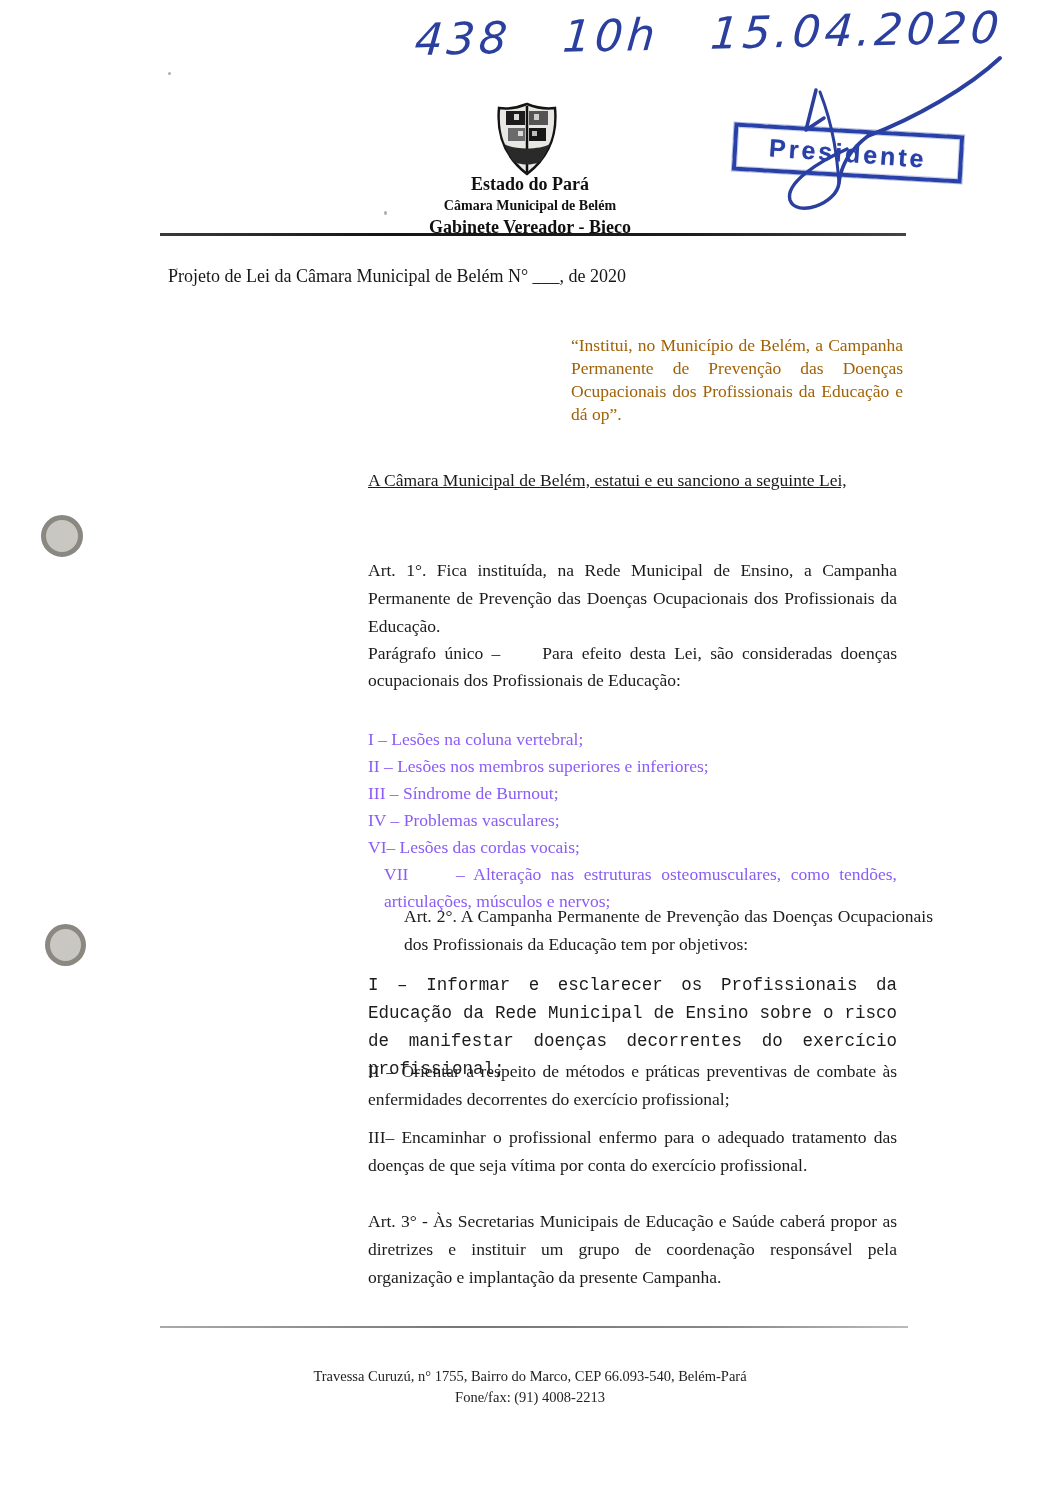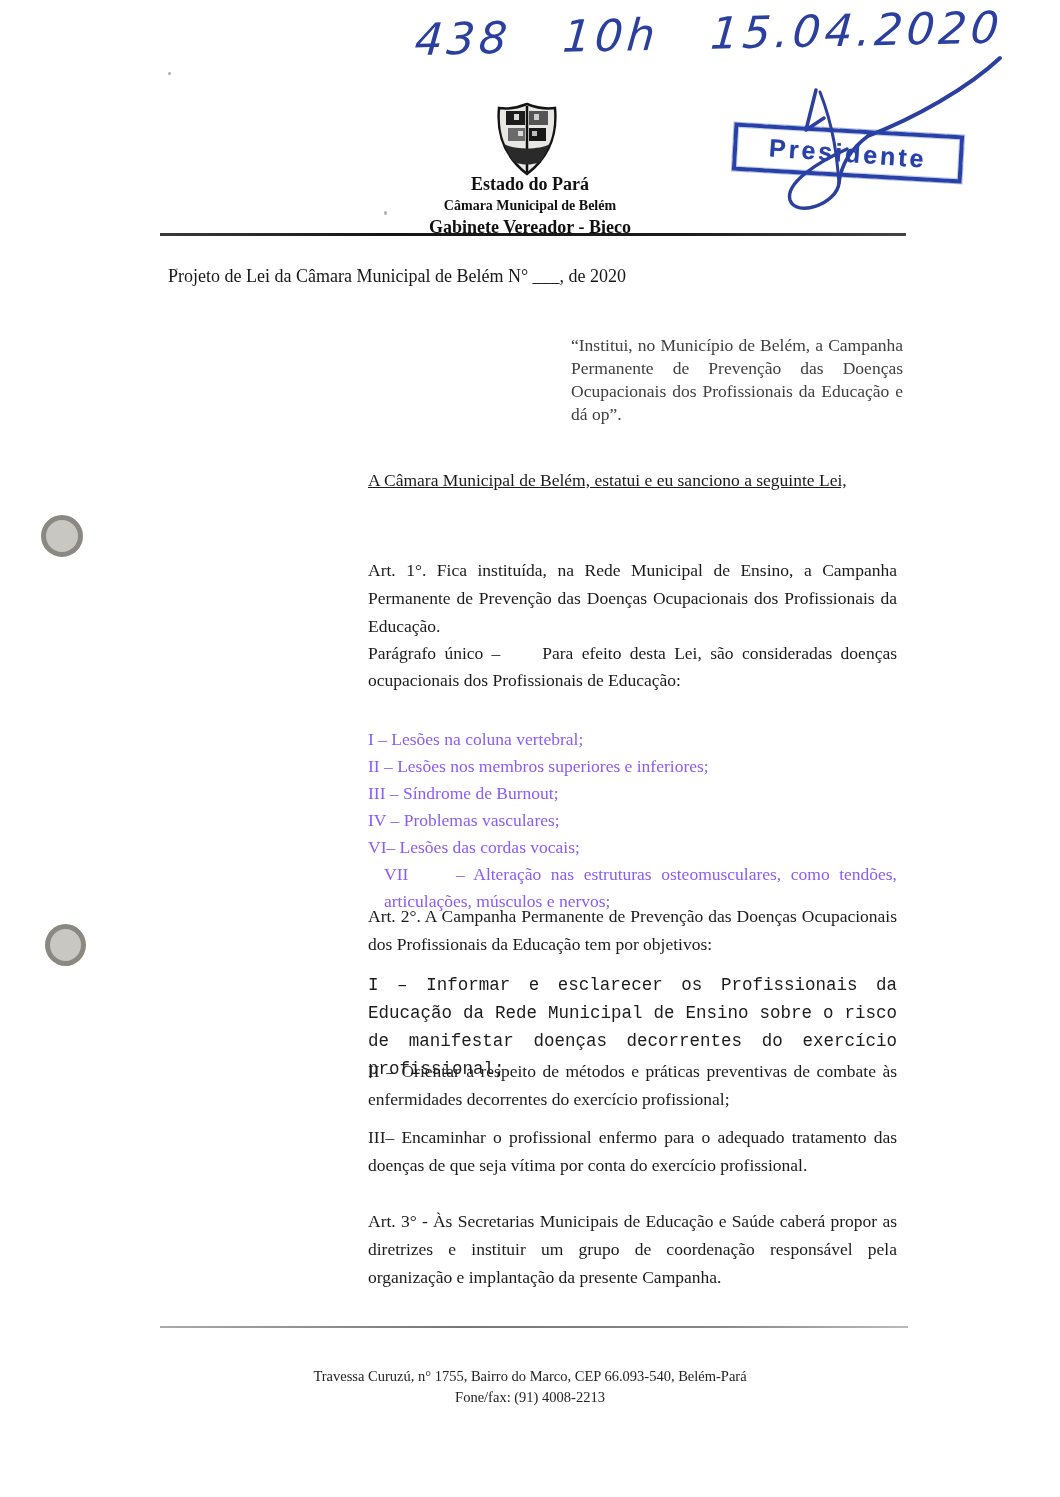--- a/index.html
+++ b/index.html
@@ -53,34 +53,34 @@
     position:absolute;left:160px;top:233px;width:746px;height:3px;
     background:linear-gradient(90deg,#3a3a3a,#151515 30%,#1c1c1c 70%,#444);
   }
   
   .doc-title{
     position:absolute;left:168px;top:266px;width:700px;
     font-size:18px;color:#161616;
   }
   .epigraph{
     position:absolute;left:571px;top:334px;width:332px;
-    font-size:17.5px;line-height:23px;text-align:justify;color:#404040;
+    font-size:17.5px;line-height:23px;text-align:justify;color:#a16207;
   }
   .para{
     position:absolute;left:368px;width:529px;
     font-size:17.5px;line-height:28px;text-align:justify;color:#1b1b1b;
   }
   .p-preamble{top:466px;text-decoration:underline;}
   .p-art1{top:556px;}
   .p-parunico{top:640px;line-height:27px;}
   .disease-list{position:absolute;left:368px;top:726px;width:529px;
     font-size:17.5px;line-height:27px;color:#8b5cf6;}
   .disease-list .item{text-align:left;}
   .disease-list .item.wrap{text-align:justify;margin-left:16px;}
-  .p-art2{top:902px;}
+  .p-art2{top:902px;margin-left:36px;}
   .p-obj1{top:971px;font-family:Liberation Mono, monospace;}
   .p-obj2{top:1057px;}
   .p-obj3{top:1123px;}
   .p-art3{top:1207px;}
   
   .footer-rule{
     position:absolute;left:160px;top:1326px;width:748px;height:2px;
     background:linear-gradient(90deg,#aaa,#777 40%,#888 75%,#bbb);
   }
   .footer-text{

